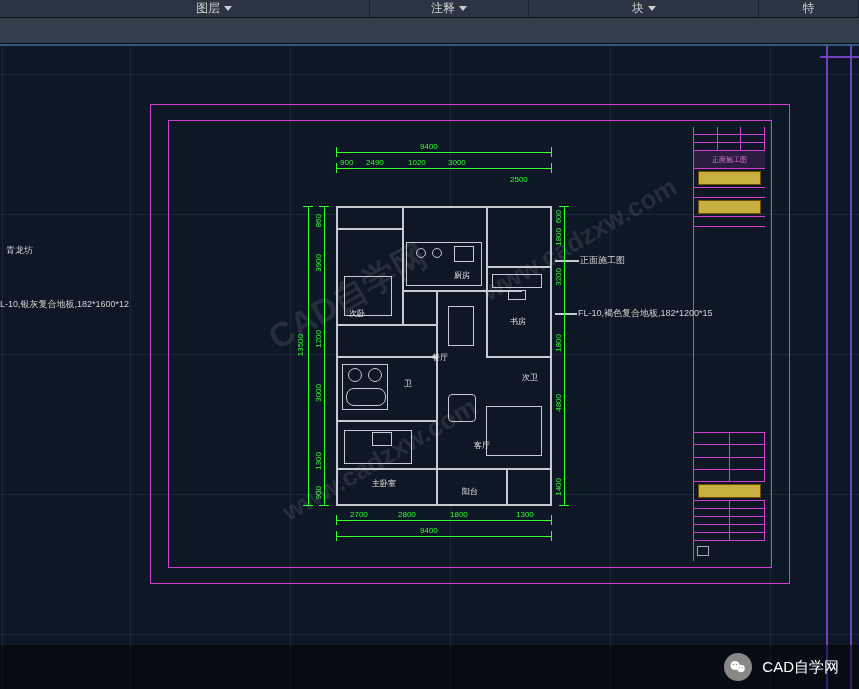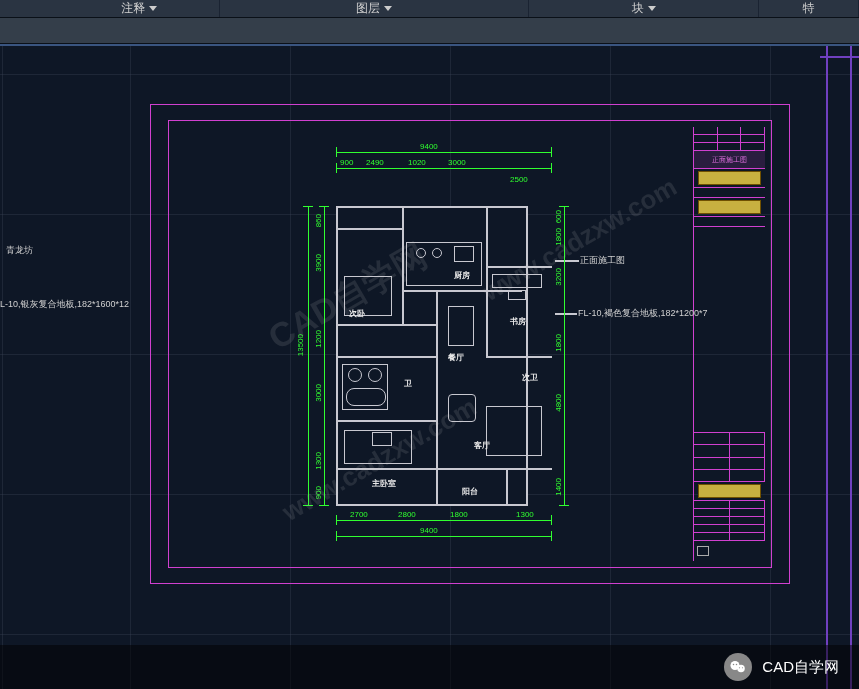--- a/index.html
+++ b/index.html
@@ -86,21 +86,21 @@
   .tb-table { height: 50px; display:flex; flex-direction:column; }
   .tb-table .r { flex:1; border-top:1px solid #d040d0; display:flex;}
   .tb-table .r div{flex:1; border-right:1px solid #d040d0;}
   .tb-foot { height: 20px; display:flex; align-items:center; }
   .tb-foot .sq { width:12px; height:10px; border:1px solid #aaa; margin:0 3px;}
 
   
   .plan {
     position: absolute;
     left: 336px; top: 162px;
-    width: 192px; height: 300px; font-weight: bold;
+    width: 216px; height: 300px;
   }
   .wall {
     position: absolute;
     background: #0e1726;
     border: 1px solid #c8c8d0;
   }
   .wall-outer { left:0; top:0; right:0; bottom:0; border-width:2px;}
   .thin { position:absolute; border:1px solid #c8c8d0; }
 
   
@@ -164,26 +164,26 @@
     display:flex; align-items:center; justify-content:center;
   }
   .wechat-icon svg { width:18px; height:18px; }
   .footer-text { color: #fff; font-size: 15px; }
 </style>
 </head>
 <body>
 
 <div class="ribbon">
   <div class="ribbon-spacer-1"></div>
+  <div class="ribbon-group w2">
+    <span>图层</span>
+    <span class="chev-down"></span>
+  </div>
   <div class="ribbon-group w1">
     <span>注释</span>
-    <span class="chev-down"></span>
-  </div>
-  <div class="ribbon-group w2">
-    <span>图层</span>
     <span class="chev-down"></span>
   </div>
   <div class="ribbon-group w3">
     <span>块</span>
     <span class="chev-down"></span>
   </div>
   <div class="ribbon-group w4">
     <span>特</span>
   </div>
 </div>
@@ -285,21 +285,21 @@
             <div></div>
           </div>
       </div>
       <div class="tb-foot">
           <div class="sq"></div>
         </div>
     </div>
   </div>
 
   <div class="leader-text" style="left:580px; top:210px">正面施工图</div>
-  <div class="leader-text" style="left:578px; top:263px">FL-10,褐色复合地板,182*1200*7</div>
+  <div class="leader-text" style="left:578px; top:263px">FL-10,褐色复合地板,182*1200*15</div>
   <div class="thin" style="left:555px; top:216px; width:24px; height:0"></div>
   <div class="thin" style="left:555px; top:269px; width:22px; height:0"></div>
 
   <div class="dim-h" style="left:336px; top:108px; width:216px"></div>
   <div class="dim-label" style="left:420px; top:98px">9400</div>
   <div class="dim-h" style="left:336px; top:124px; width:216px"></div>
   <div class="dim-label" style="left:340px; top:114px">900</div>
   <div class="dim-label" style="left:366px; top:114px">2490</div>
   <div class="dim-label" style="left:408px; top:114px">1020</div>
   <div class="dim-label" style="left:448px; top:114px">3000</div>
@@ -368,21 +368,21 @@
     <div class="furn" style="left:112px; top:188px; width:28px; height:28px; border-radius:4px"></div>
 
     <div class="furn" style="left:8px; top:224px; width:68px; height:34px"></div>
     <div class="furn" style="left:36px; top:226px; width:20px; height:14px"></div>
 
     <div class="furn" style="left:8px; top:70px; width:48px; height:40px"></div>
 
     <div class="room-label" style="left:118px; top:64px">厨房</div>
     <div class="room-label" style="left:174px; top:110px">书房</div>
     <div class="room-label" style="left:13px; top:102px">次卧</div>
-    <div class="room-label" style="left:112px; top:146px">餐厅</div>
+    <div class="room-label" style="left:96px; top:146px">餐厅</div>
     <div class="room-label" style="left:68px; top:172px">卫</div>
     <div class="room-label" style="left:186px; top:166px">次卫</div>
     <div class="room-label" style="left:138px; top:234px">客厅</div>
     <div class="room-label" style="left:36px; top:272px">主卧室</div>
     <div class="room-label" style="left:126px; top:280px">阳台</div>
   </div>
 
   <div class="wm" style="left:260px; top:230px">CAD自学网</div>
   <div class="wm wm2" style="left:270px; top:400px">www.cadzxw.com</div>
   <div class="wm wm2" style="left:470px; top:180px">www.cadzxw.com</div>

